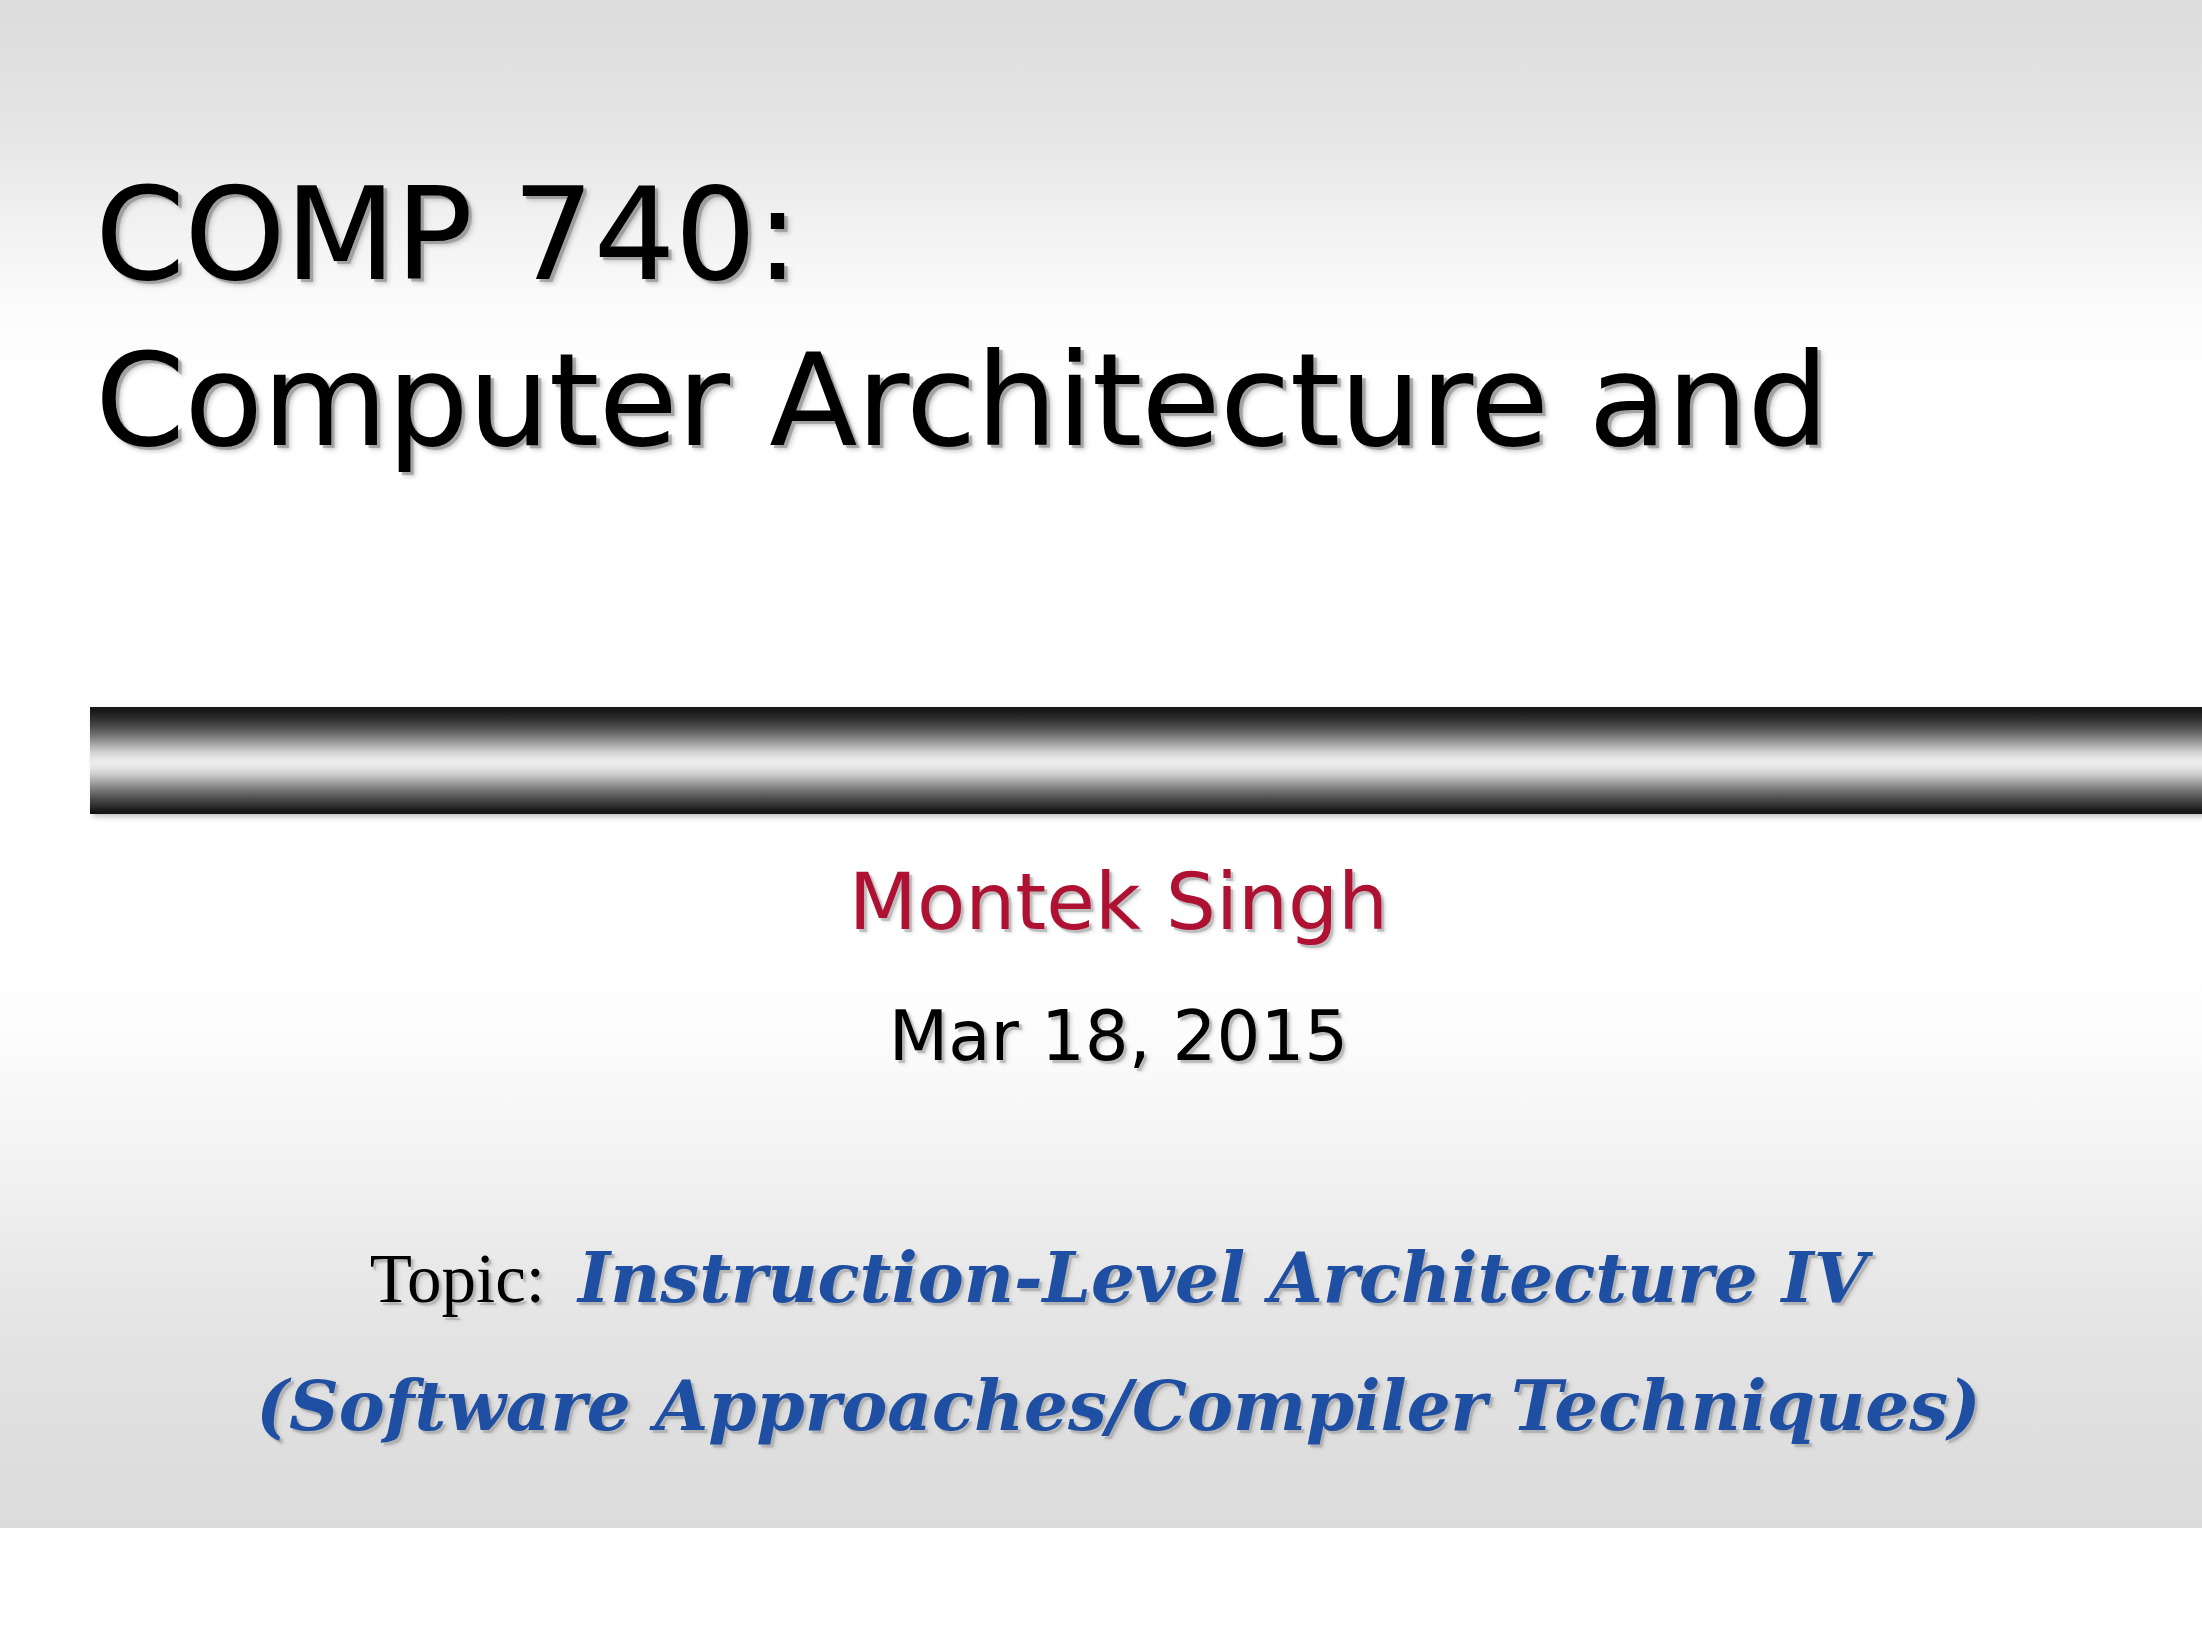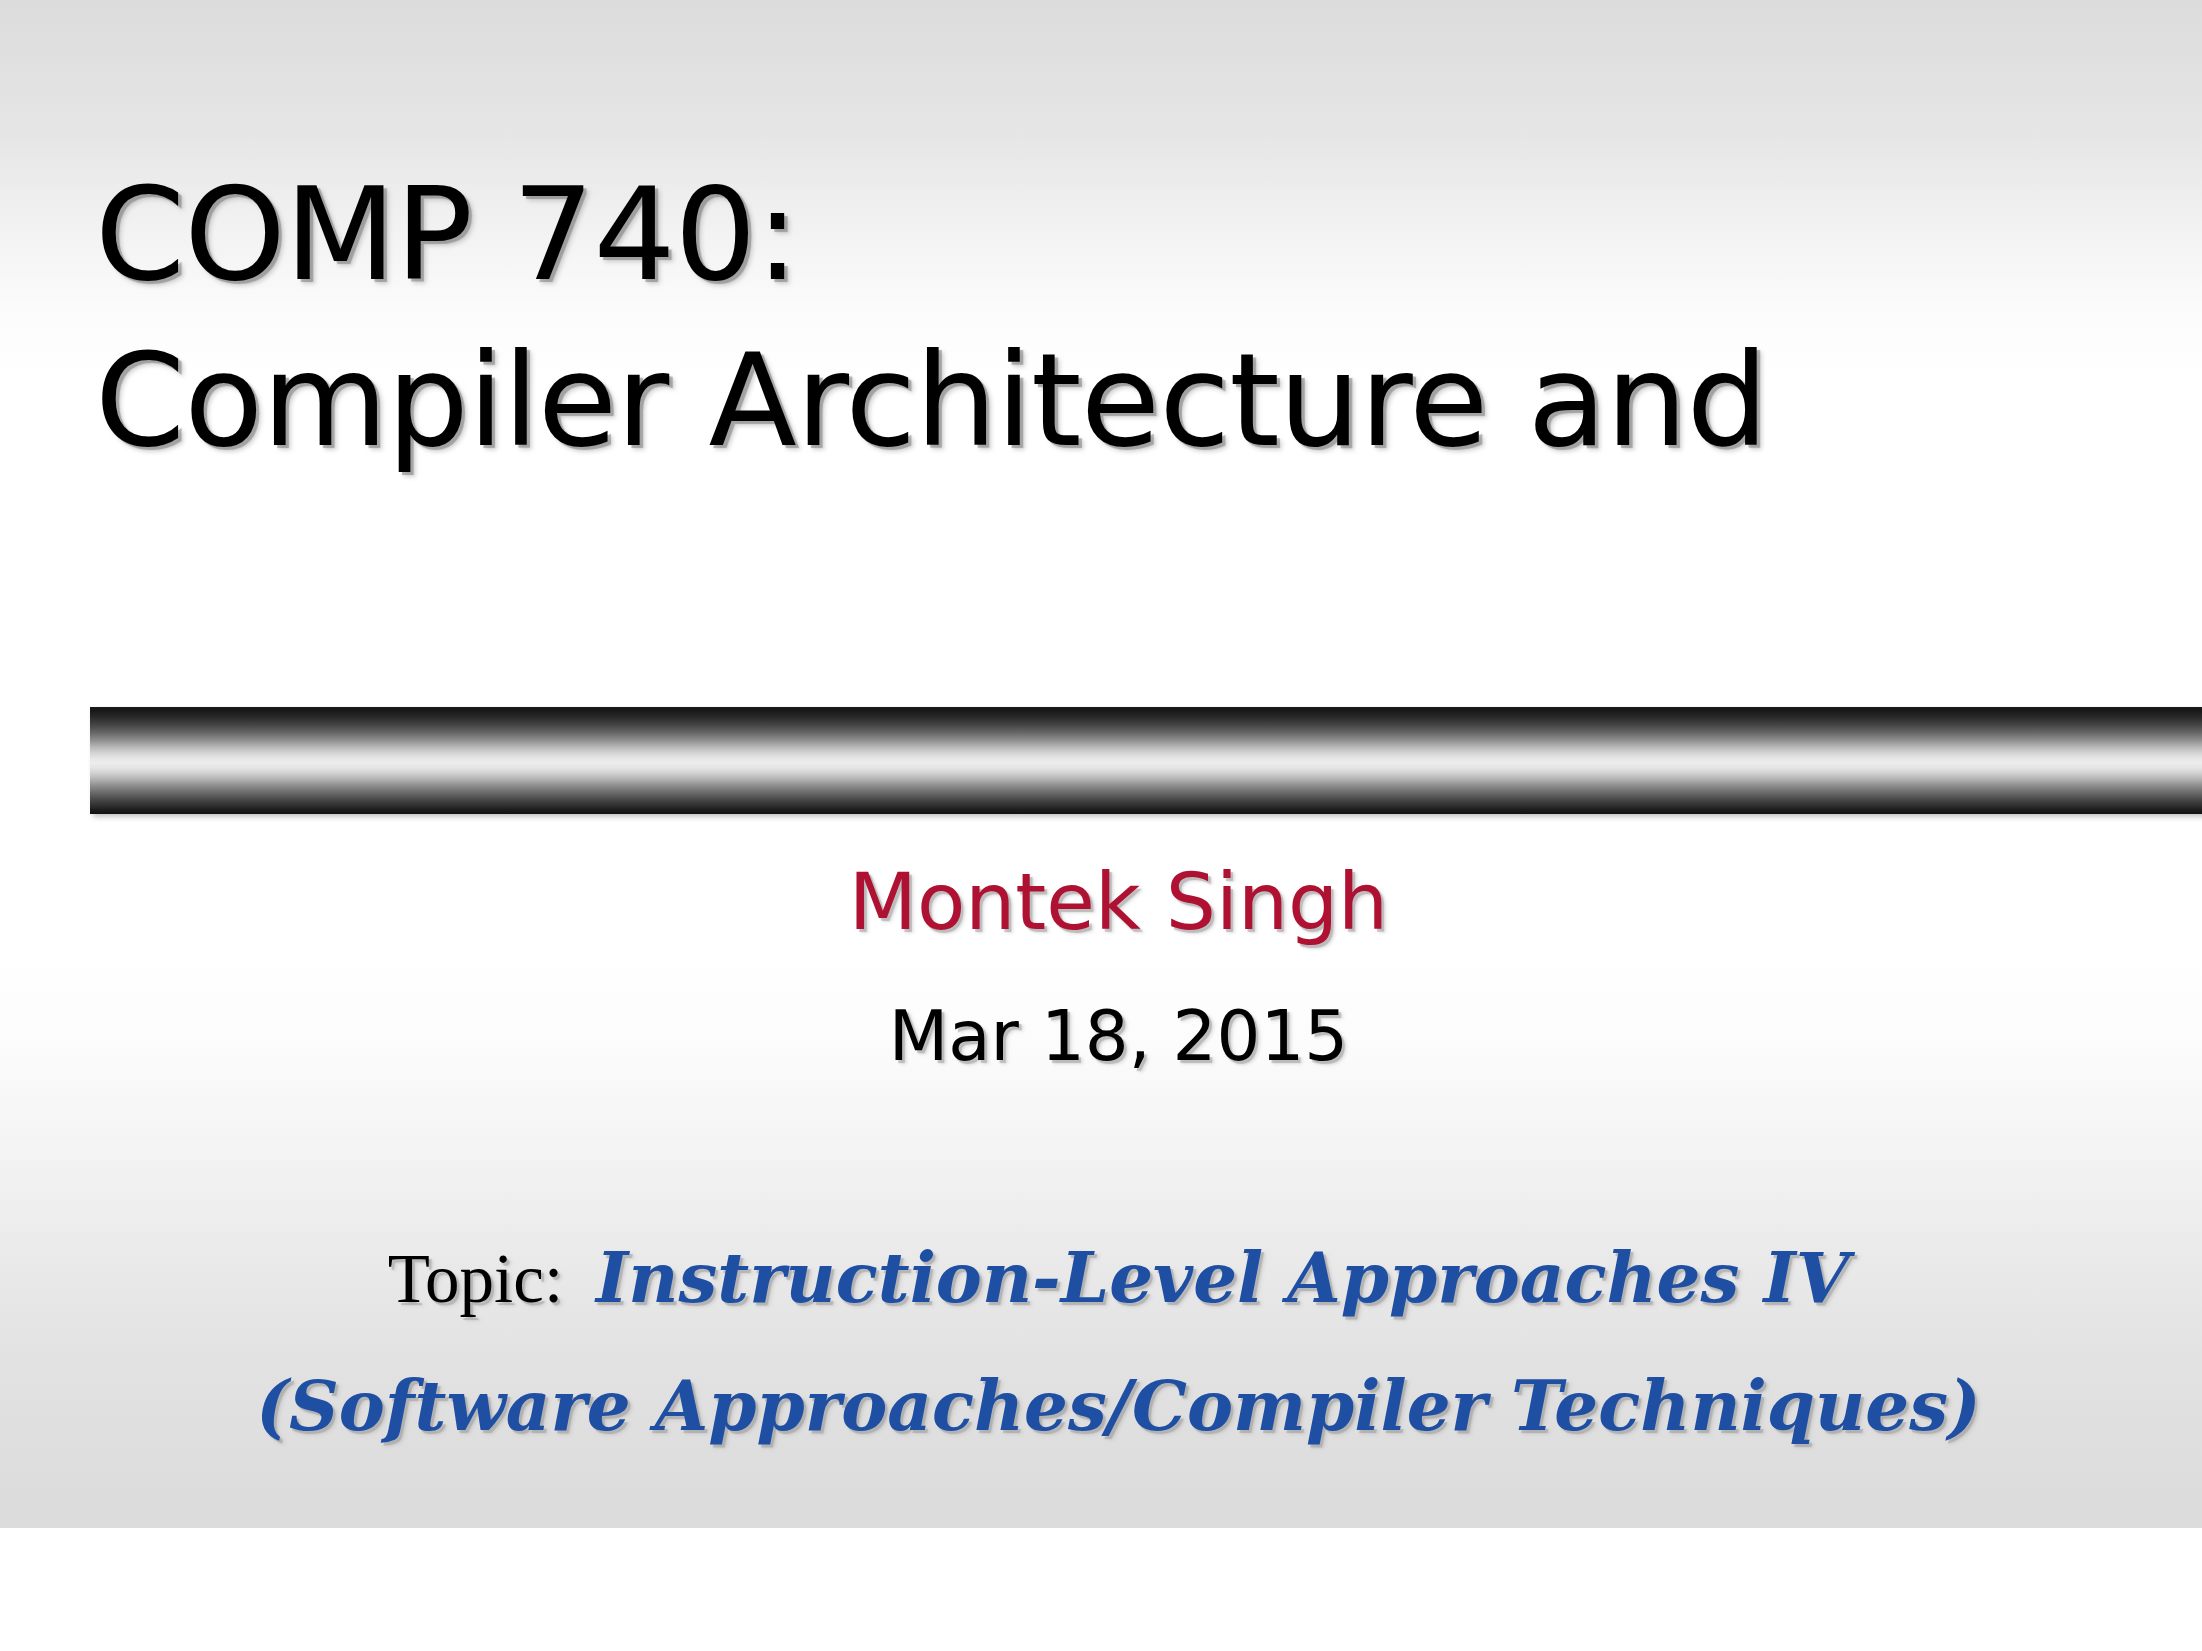--- a/index.html
+++ b/index.html
@@ -178,31 +178,31 @@
     color: #ffffff;
   }
 </style>
 </head>
 <body>
 
 <div class="slide">
 
   <div class="title-block">
     <div class="title-line">COMP 740:</div>
-    <div class="title-line">Compiler Architecture and</div>
+    <div class="title-line">Computer Architecture and</div>
   </div>
 
   <div class="divider-bar"></div>
 
   <div class="author">Montek Singh</div>
 
   <div class="date">Mar 18, 2015</div>
 
   <div class="topic-line">
-    <span class="topic-label">Topic:</span><span class="topic-value">Instruction-Level Approaches IV</span>
+    <span class="topic-label">Topic:</span><span class="topic-value">Instruction-Level Architecture IV</span>
   </div>
 
   <div class="topic-sub">(Software Approaches/Compiler Techniques)</div>
 
   <div class="page-number">1</div>
 
 </div>
 
 
 </body></html>

